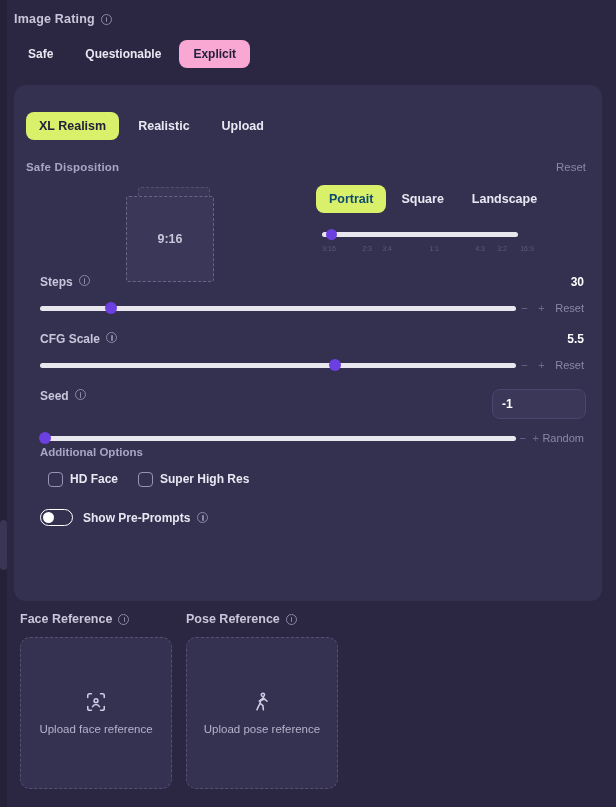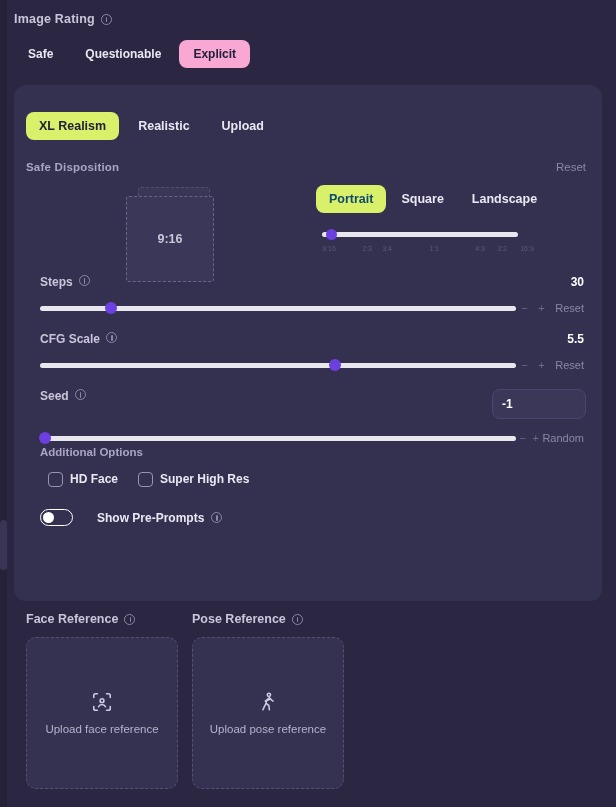--- a/index.html
+++ b/index.html
@@ -337,21 +337,21 @@
     flex: 0 0 auto;
   }
   .check-label {
     font-size: 12px;
     font-weight: bold;
     color: #e9e8f2;
   }
   .toggle-row {
     display: flex;
     align-items: center;
-    gap: 24px;
+    gap: 10px;
     margin-top: 22px;
   }
   .toggle {
     width: 33px; height: 17px;
     background: #ffffff;
     border: 1.5px solid #ffffff;
     border-radius: 10px;
     position: relative;
     cursor: pointer;
     flex: 0 0 auto;
@@ -373,21 +373,21 @@
     gap: 7px;
   }
 
   
   .refs {
     position: absolute;
     left: 0; top: 612px;
     width: 616px;
     display: flex;
   }
-  .ref-col { padding-left: 26px; }
+  .ref-col { padding-left: 20px; }
   .ref-col.pose { padding-left: 296px; margin-left: -282px; }
   .ref-head {
     font-size: 12.5px;
     font-weight: bold;
     color: #c9c6db;
     display: flex;
     align-items: center;
     gap: 6px;
   }
   .dropzone {

